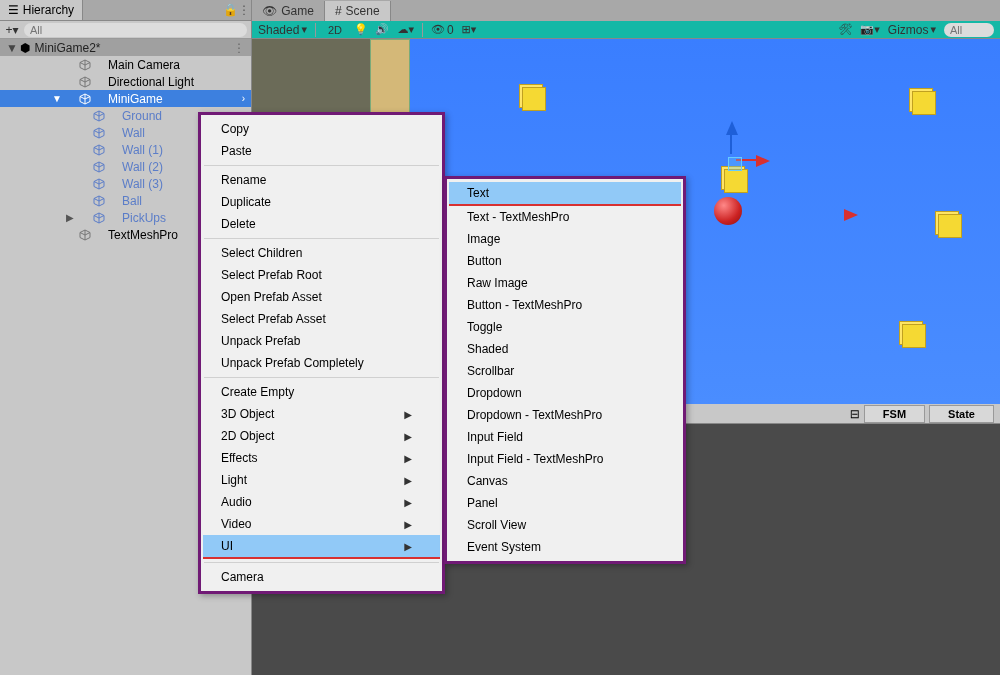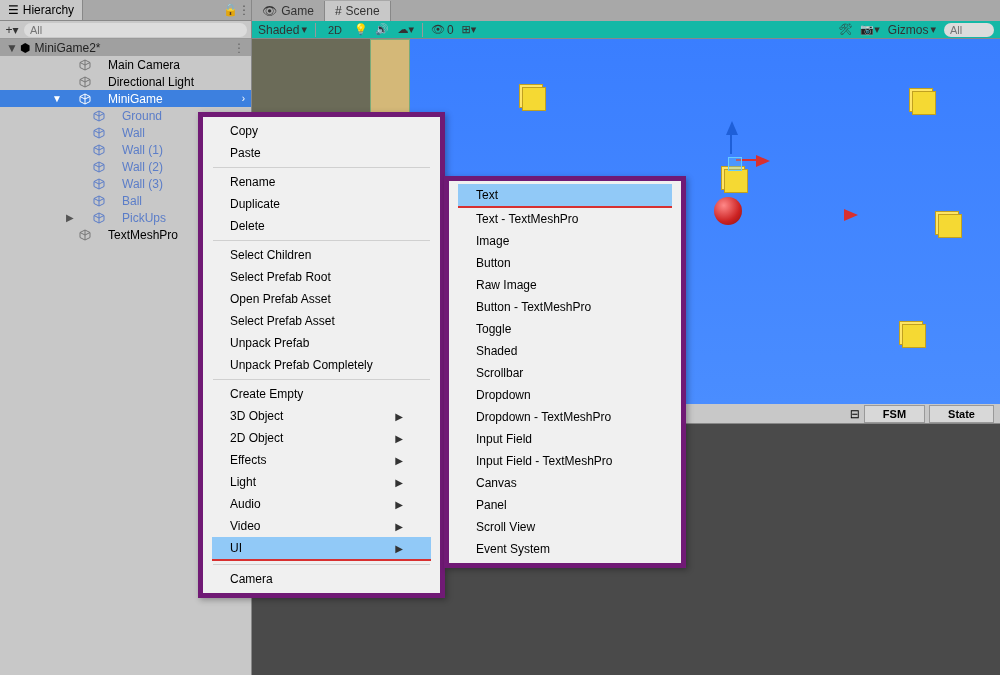--- a/index.html
+++ b/index.html
@@ -57,21 +57,21 @@
 .gizmo .arrow-right { position: absolute; left: 48px; top: 16px; width: 0; height: 0; border-top: 6px solid transparent; border-bottom: 6px solid transparent; border-left: 14px solid #d83030; }
 .gizmo .line-right { position: absolute; left: 28px; top: 20px; width: 22px; height: 2px; background: #d83030; }
 .gizmo .handle { position: absolute; left: 20px; top: 18px; width: 14px; height: 14px; background: rgba(100,200,255,0.3); border: 1px solid #6cf; }
 
 .sphere { position: absolute; width: 28px; height: 28px; border-radius: 50%; background: radial-gradient(circle at 35% 30%, #ff8888, #cc2222 60%, #881111); }
 
 .preview { position: absolute; top: 404px; left: 0; right: 0; bottom: 0; background: #4a4a4a; }
 .preview-header { height: 20px; background: #c8c8c8; display: flex; align-items: center; justify-content: flex-end; padding: 0 6px; gap: 4px; border-bottom: 1px solid #888; }
 .preview-btn { padding: 2px 18px; background: #d8d8d8; border: 1px solid #999; font-size: 11px; font-weight: bold; }
 
-.context-menu { position: absolute; background: #f0f0f0; border: 5px solid #701a75; box-shadow: 2px 2px 6px rgba(0,0,0,0.3); padding: 3px 9px; }
+.context-menu { position: absolute; background: #f0f0f0; border: 3px solid #701a75; box-shadow: 2px 2px 6px rgba(0,0,0,0.3); padding: 3px 2px; }
 .menu-item { height: 22px; display: flex; align-items: center; padding: 0 28px 0 18px; font-size: 13px; color: #000; }
 .menu-item.hover { background: #91c9f7; }
 .menu-item .sub-arrow { margin-left: auto; padding-left: 30px; font-size: 10px; color: #333; }
 .menu-sep { height: 1px; background: #d0d0d0; margin: 3px 1px; }
 .menu-underline { height: 2px; background: #d83030; }
 
 #menu1 { left: 198px; top: 112px; width: 247px; }
 #menu2 { left: 444px; top: 176px; width: 242px; }
 </style>
 </head>

